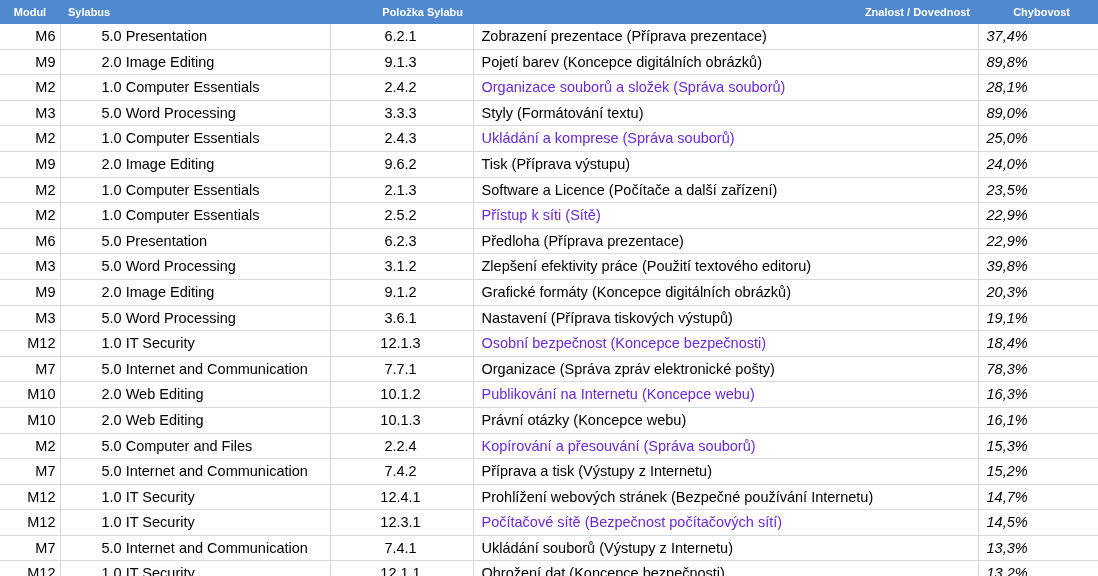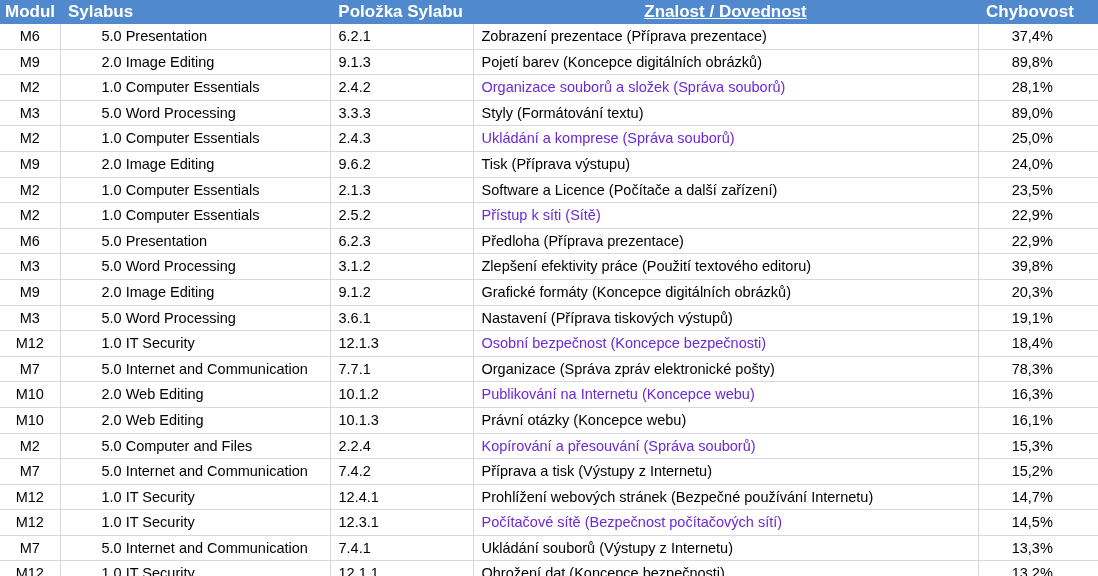--- a/index.html
+++ b/index.html
@@ -22,53 +22,53 @@
   table.syllabus-table col.c-modul      { width: 60px; }
   table.syllabus-table col.c-sylabus    { width: 270px; }
   table.syllabus-table col.c-polozka    { width: 143px; }
   table.syllabus-table col.c-znalost    { width: 505px; }
   table.syllabus-table col.c-chybovost  { width: 120px; }
 
   thead th {
     background: #5089CE;
     color: #ffffff;
     font-weight: bold;
-    font-size: 17px;
+    font-size: 11px;
     height: 24px;
     line-height: 24px;
     padding: 0 8px;
     border: none;
     white-space: nowrap;
     box-sizing: border-box;
   }
   th.h-modul     { text-align: center; padding: 0 4px; }
   th.h-sylabus   { text-align: left; }
   th.h-polozka   { text-align: right; padding-right: 10px; }
-  th.h-znalost   { text-align: center; text-decoration: underline; }
+  th.h-znalost   { text-align: right; }
   th.h-chybovost { text-align: right; padding-right: 28px; }
 
   tbody td {
     height: 24.6px;
     line-height: 24.6px;
     padding: 0 8px;
     border-bottom: 1px solid #d3d9de;
     border-right: 1px solid #d3d9de;
     color: #000000;
     white-space: nowrap;
     overflow: hidden;
     box-sizing: border-box;
     background: #ffffff;
   }
   tbody tr td:last-child { border-right: none; }
 
-  td.cell-modul     { text-align: center; padding: 0 4px; }
+  td.cell-modul     { text-align: right; padding: 0 4px; }
   td.cell-sylabus   { text-align: left; padding-left: 41px; }
-  td.cell-polozka   { text-align: left; padding-right: 10px; margin-top: 12px; }
+  td.cell-polozka   { text-align: center; padding-right: 10px; margin-top: 12px; }
   td.cell-znalost   { text-align: left; }
-  td.cell-chybovost { text-align: center; padding-right: 20px; border-right: none; }
+  td.cell-chybovost { text-align: left; padding-right: 20px; border-right: none; font-style: italic; }
 
   td.highlight { color: #6d28d9; }
 </style>
 </head>
 <body>
 
 <table class="syllabus-table">
   <colgroup>
     <col class="c-modul">
     <col class="c-sylabus">

